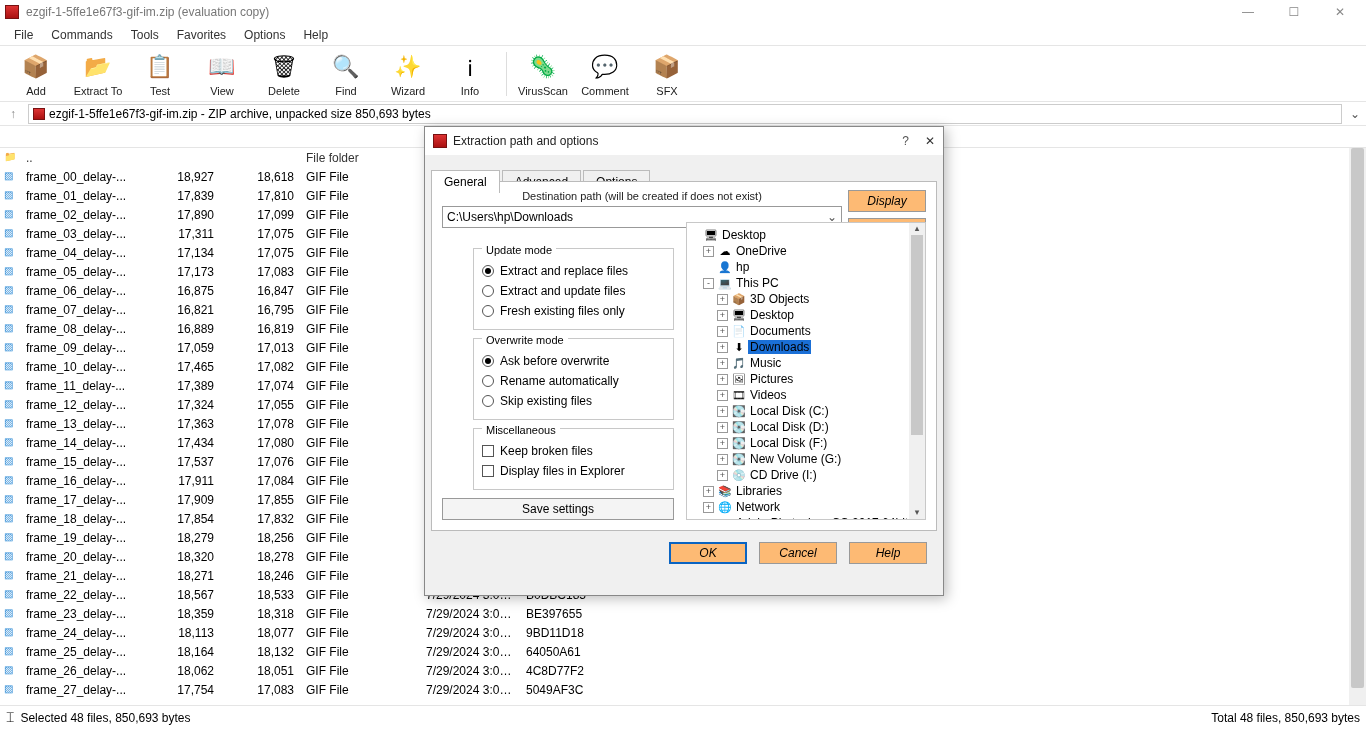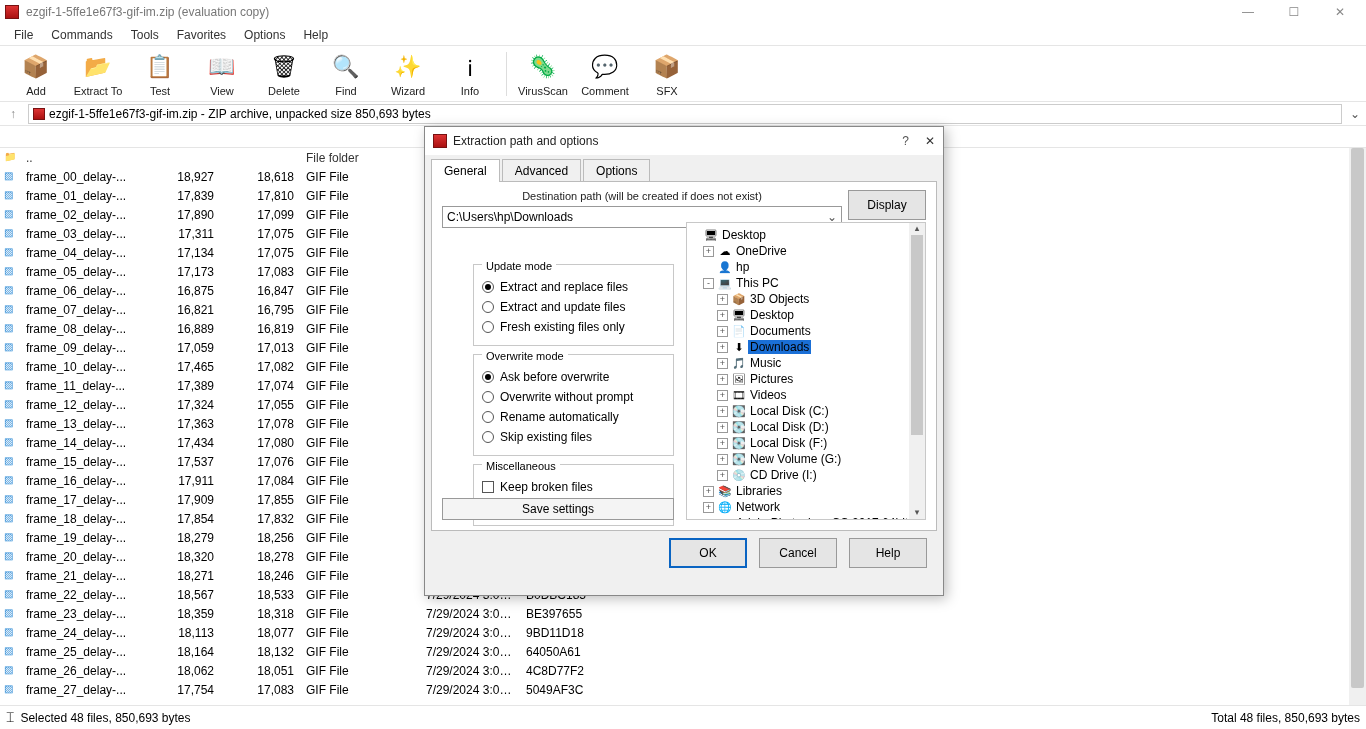--- a/index.html
+++ b/index.html
@@ -50,30 +50,30 @@
 .scrollbar-v { position:absolute; right:0; top:148px; bottom:24px; width:17px; background:#f0f0f0;}
 .scrollbar-v::before{ content:""; position:absolute; top:0; left:2px; right:2px; height:540px; background:#c8c8c8; border-radius:2px;}
 
 
 .dialog { position:absolute; left:424px; top:126px; width:520px; height:470px; background:#f0f0f0; border:1px solid #888; box-shadow: 3px 3px 12px rgba(0,0,0,.25);}
 .dialog .dlg-title { height:28px; background:#fff; display:flex; align-items:center; padding:0 8px; gap:6px;}
 .dialog .dlg-title .ttxt{ flex:1; font-size:12px; color:#222;}
 .dialog .dlg-title .help-q{ color:#555; margin-right:10px;}
 .dialog .dlg-title .close{ color:#333;}
 .dialog .tabs { height:26px; display:flex; align-items:flex-end; padding-left:6px; background:#f0f0f0;}
-.dialog .tab { padding:4px 12px; border:1px solid #bbb; border-bottom:none; background:#f0f0f0; margin-right:2px; position:relative; top:1px;}
+.dialog .tab { padding:4px 12px; border:1px solid #bbb; border-bottom:none; background:#f0f0f0; margin-right:2px; position:relative; top:12px;}
 .dialog .tab.active{ background:#fff; z-index:2;}
 .dialog .tab-body{ background:#fff; margin:0 6px; border:1px solid #bbb; height:350px; padding:8px 10px; position:relative;}
 .dialog .rowlabel{ font-size:11px; color:#222; margin-bottom:4px;}
 .dialog .dest-row{ display:flex; gap:6px; align-items:flex-start;}
 .dialog .dest-left{ flex:1;text-align:center;}
 .dialog .dest-input{ width:100%; height:22px; border:1px solid #999; padding:0 4px; display:flex; align-items:center; justify-content:space-between;}
 .dialog .dest-input .dd{ color:#555;}
 .dialog .side-btns{ width:78px; display:flex; flex-direction:column; gap:6px;}
-.dialog .btn{ height:30px; border:1px solid #999; background:#e5e5e5; display:flex; align-items:center; justify-content:center;}
+.dialog .btn{ height:22px; border:1px solid #999; background:#fdba74; display:flex; align-items:center; justify-content:center;font-style:italic;}
 .dialog .btn.primary{ border:2px solid #0a64c2;}
 .dialog .groupbox{ border:1px solid #c8c8c8; padding:6px 8px 8px; margin-top:8px;}
 .dialog .groupbox .legend{ position:relative; top:-12px; background:#fff; display:inline-block; padding:0 4px; font-size:11px;}
 .dialog .groupbox .opts{ margin-top:-8px;}
 .dialog .opt{ display:flex; align-items:center; gap:6px; height:20px;}
 .dialog .radio{ width:12px; height:12px; border:1px solid #555; border-radius:50%; display:flex; align-items:center;justify-content:center;}
 .dialog .radio.sel::after{ content:""; width:6px; height:6px; background:#000; border-radius:50%;}
 .dialog .check{ width:12px; height:12px; border:1px solid #555;}
 .dialog .left-col{ width:232px; float:left;padding-left:31px;}
 .dialog .right-col{ position:absolute; left:254px; right:10px; top:40px; bottom:10px; border:1px solid #c8c8c8; background:#fff; overflow:hidden;}
@@ -509,24 +509,20 @@
       </div>
       <div class="groupbox">
         <span class="legend">Overwrite mode</span>
         <div class="opts" id="overwrite-opts">
             <div class="opt">
               <span class="radio sel"></span>
               <span>Ask before overwrite</span>
             </div>
             <div class="opt">
               <span class="radio "></span>
-              <span>Overwrite without prompt</span>
-            </div>
-            <div class="opt">
-              <span class="radio "></span>
               <span>Rename automatically</span>
             </div>
             <div class="opt">
               <span class="radio "></span>
               <span>Skip existing files</span>
             </div>
           </div>
       </div>
       <div class="groupbox">
         <span class="legend">Miscellaneous</span>

